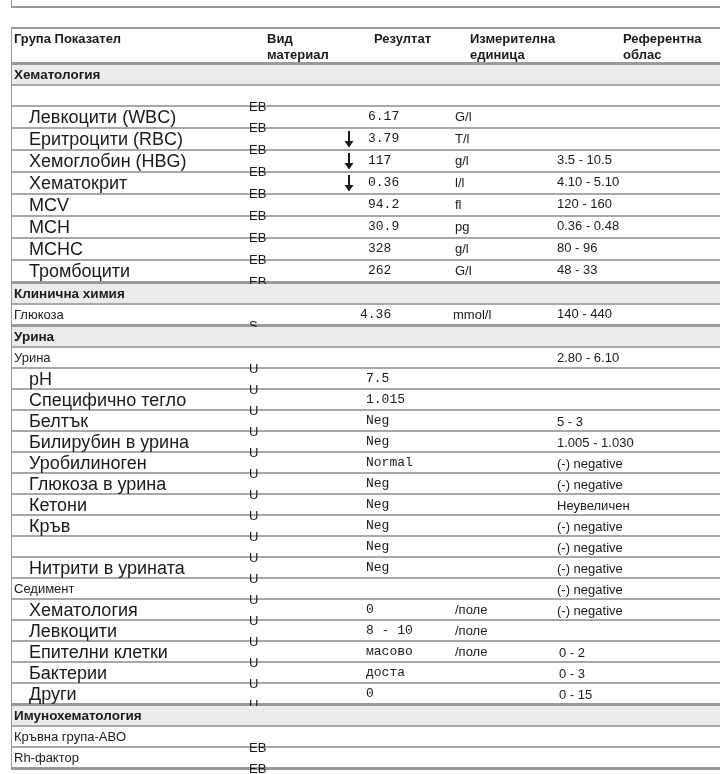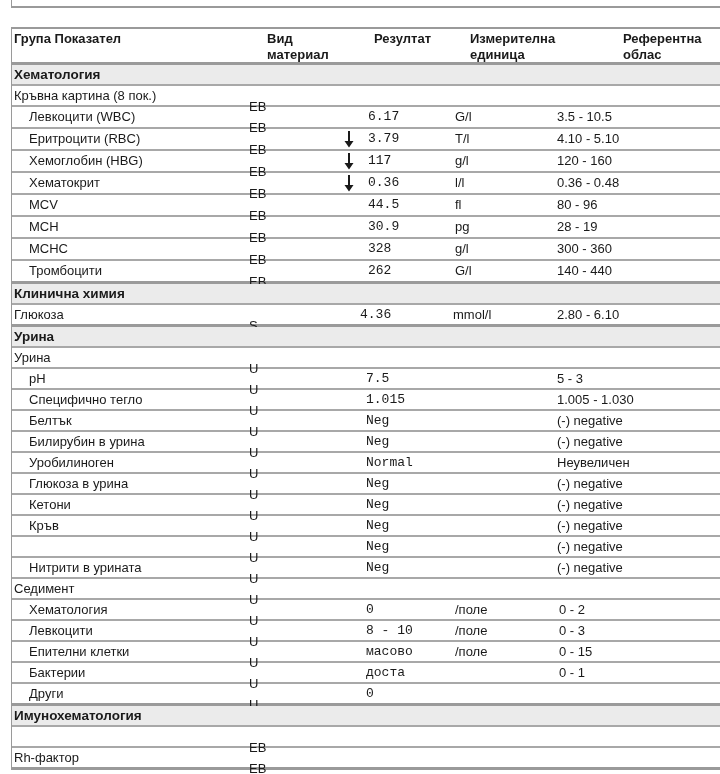--- a/index.html
+++ b/index.html
@@ -10,47 +10,46 @@
   .report { position: absolute; left: 11px; top: 27px; width: 720px;
             border-top: 2px solid #9a9a9a; border-left: 1px solid #9a9a9a; }
   .hdr { height: 33px; position: relative; border-bottom: 3px solid #9a9a9a;
          font-weight: bold; font-size: 13px; }
   .hdr span { position: absolute; top: 2px; line-height: 16px; }
   .row { position: relative; height: 19px; border-bottom: 2px solid #a8a8a8; font-size: 13px; }
   .row span { position: absolute; top: 0; line-height: 20px; white-space: nowrap; }
   .row.group { background: #ebebeb; font-weight: bold; font-size: 13.5px; }
   .row.t { height: 20px; }
   .c-name { left: 2px; }
-  .c-name.sub { left: 17px; font-size: 13px; }
+  .c-name.sub { left: 17px; font-size: 18px; }
   .c-mat { left: 237px; margin-top: 11px; }
   .c-flag { left: 332px; }
   .c-res { left: 354px; font-family: Liberation Mono, monospace; }
   .c-unit { left: 443px; }
-  .c-ref { left: 545px; }
+  .c-ref { left: 545px; margin-top: 43px; }
   .arrow { display: inline-block; width: 10px; height: 18px; position: relative; top: 1px; }
 </style>
 </head>
 <body>
 
 <div class="top-strip"></div>
 
 <div class="report">
   <div class="hdr">
     <span style="left:2px;text-align:right">Група Показател</span>
     <span style="left:255px;width:80px"><span style="position:static">Вид</span><br><span style="position:static">материал</span></span>
     <span style="left:362px">Резултат</span>
     <span style="left:458px;width:100px"><span style="position:static">Измерителна</span><br><span style="position:static">единица</span></span>
     <span style="left:611px">Референтна облас</span>
   </div>
 
   <div class="row group">
       <span class="c-name">Хематология</span>
     </div>
   <div class="row">
-    <span class="c-name">Кръвна картина (8 пок.)</span>
     <span class="c-mat">EB</span>
   </div>
   <div class="row t">
     <span class="c-name sub">Левкоцити (WBC)</span>
     <span class="c-mat">EB</span>
     <span class="c-res" style="left:356px">6.17</span>
     <span class="c-unit">G/l</span>
     <span class="c-ref">3.5 - 10.5</span>
   </div>
   <div class="row t">
@@ -79,30 +78,30 @@
     <span class="c-flag"><svg class="arrow" viewBox="0 0 10 18">
           <path d="M4 1h2v10h3.5L5 17.5 0.5 11H4z" fill="#1a1a1a"></path>
         </svg></span>
     <span class="c-res" style="left:356px">0.36</span>
     <span class="c-unit">l/l</span>
     <span class="c-ref">0.36 - 0.48</span>
   </div>
   <div class="row t">
     <span class="c-name sub">MCV</span>
     <span class="c-mat">EB</span>
-    <span class="c-res" style="left:356px">44.5</span>
+    <span class="c-res" style="left:356px">94.2</span>
     <span class="c-unit">fl</span>
     <span class="c-ref">80 - 96</span>
   </div>
   <div class="row t">
     <span class="c-name sub">MCH</span>
     <span class="c-mat">EB</span>
     <span class="c-res" style="left:356px">30.9</span>
     <span class="c-unit">pg</span>
-    <span class="c-ref">28 - 19</span>
+    <span class="c-ref">48 - 33</span>
   </div>
   <div class="row t">
     <span class="c-name sub">MCHC</span>
     <span class="c-mat">EB</span>
     <span class="c-res" style="left:356px">328</span>
     <span class="c-unit">g/l</span>
     <span class="c-ref">300 - 360</span>
   </div>
   <div class="row t" style="border-bottom:3px solid #9a9a9a">
     <span class="c-name sub">Тромбоцити</span>
@@ -223,19 +222,20 @@
   <div class="row" style="border-bottom:3px solid #9a9a9a">
     <span class="c-name sub">Други</span>
     <span class="c-mat">U</span>
     <span class="c-res">0</span>
   </div>
 
   <div class="row group">
       <span class="c-name">Имунохематология</span>
     </div>
   <div class="row">
+    <span class="c-name">Кръвна група-ABO</span>
     <span class="c-mat">EB</span>
   </div>
   <div class="row" style="border-bottom:3px solid #9a9a9a">
     <span class="c-name">Rh-фактор</span>
     <span class="c-mat">EB</span>
   </div>
 </div>
 
 </body></html>

